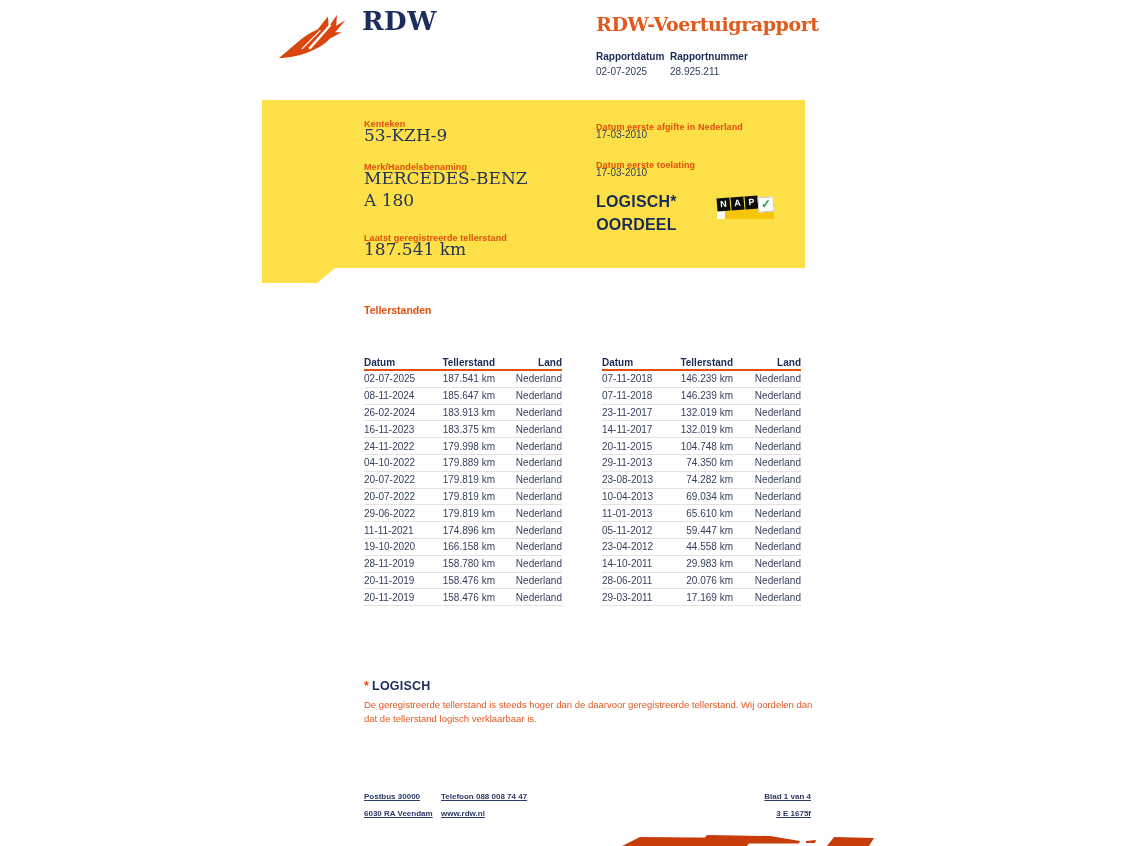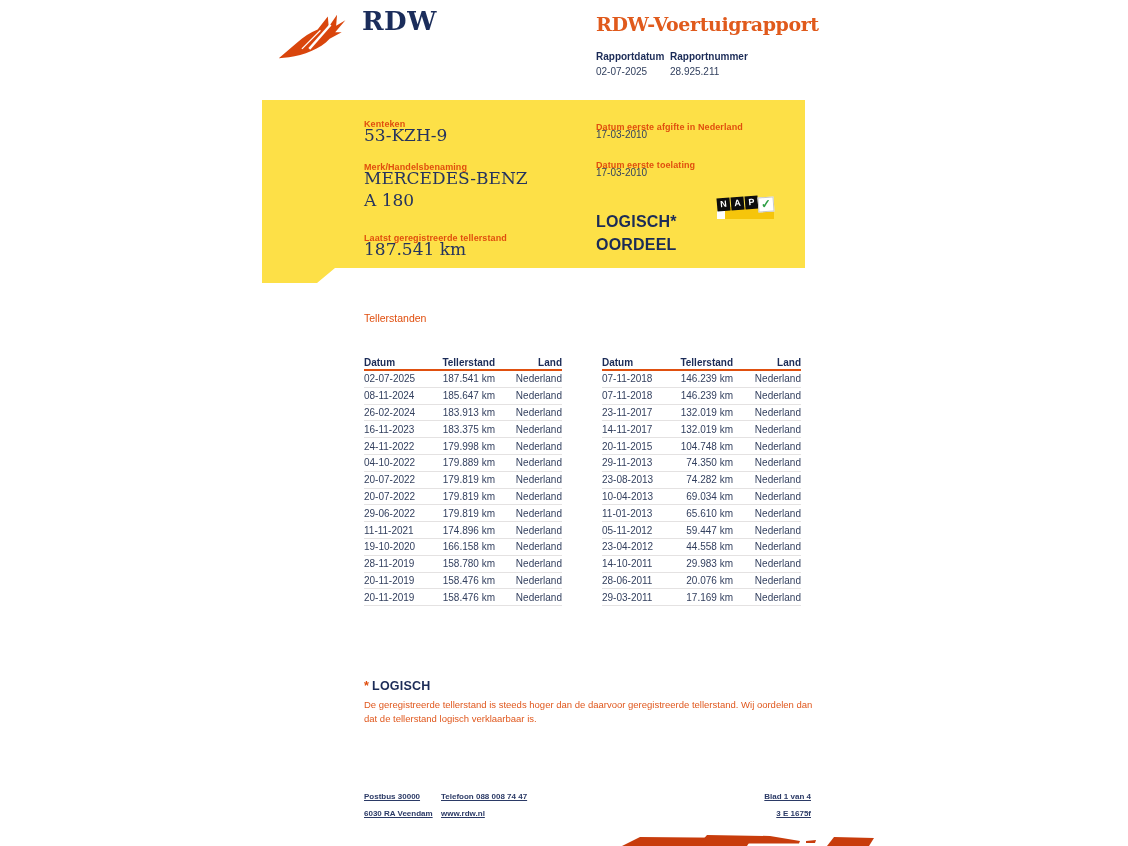--- a/index.html
+++ b/index.html
@@ -62,21 +62,21 @@
     position:absolute; left:41px; top:1px; width:16px; height:15px;
     background:#ffffff; border:1px solid #c9c9c9;
     color:#2e9e45; font-weight:bold; font-size:12px; line-height:13px; text-align:center;
     transform:rotate(-4deg);
   }
   .nap-whitechip { position:absolute; left:0px; top:15px; width:8px; height:8px; background:#ffffff; }
 
   
   .table-title {
     left:364px; top:304px;
-    font-weight:normal; font-size:10.5px; color:#e04e0e;margin-top:8px;
+    font-weight:bold; font-size:10.5px; color:#e04e0e;
   }
   .odo-table { top:317px; font-size:10px; color:#323f5e;margin-top:40px; }
   .odo-left  { left:364px; width:198px; }
   .odo-right { left:602px; width:199px; }
   .thead {
     display:flex; align-items:flex-end; height:14px;
     border-bottom:2px solid #e0500f;
     font-weight:bold; color:#1b2b57; font-size:10px; padding-bottom:1px;
   }
   .trow {
@@ -145,21 +145,21 @@
     <div class="abs" style="left:334px; top:16px; width:190px;">
       <span class="lbl-orange">Datum eerste afgifte in Nederland</span>
     </div>
     <div class="abs val-small" style="left:334px; top:29px;">17-03-2010</div>
 
     <div class="abs" style="left:334px; top:54px; width:190px;">
       <span class="lbl-orange">Datum eerste toelating</span>
     </div>
     <div class="abs val-small" style="left:334px; top:67px;">17-03-2010</div>
 
-    <div class="abs oordeel" style="left:334px; top:110px;">
+    <div class="abs oordeel" style="left:334px; top:90px;text-align:right;">
       <div>LOGISCH*</div>
       <div>OORDEEL</div>
     </div>
 
     <div class="abs nap" style="left:455px; top:96px;">
       <div class="nap-yellow"></div>
       <div class="nap-whitechip"></div>
       <div class="nap-sq s0">N</div>
       <div class="nap-sq s1">A</div>
       <div class="nap-sq s2">P</div>

